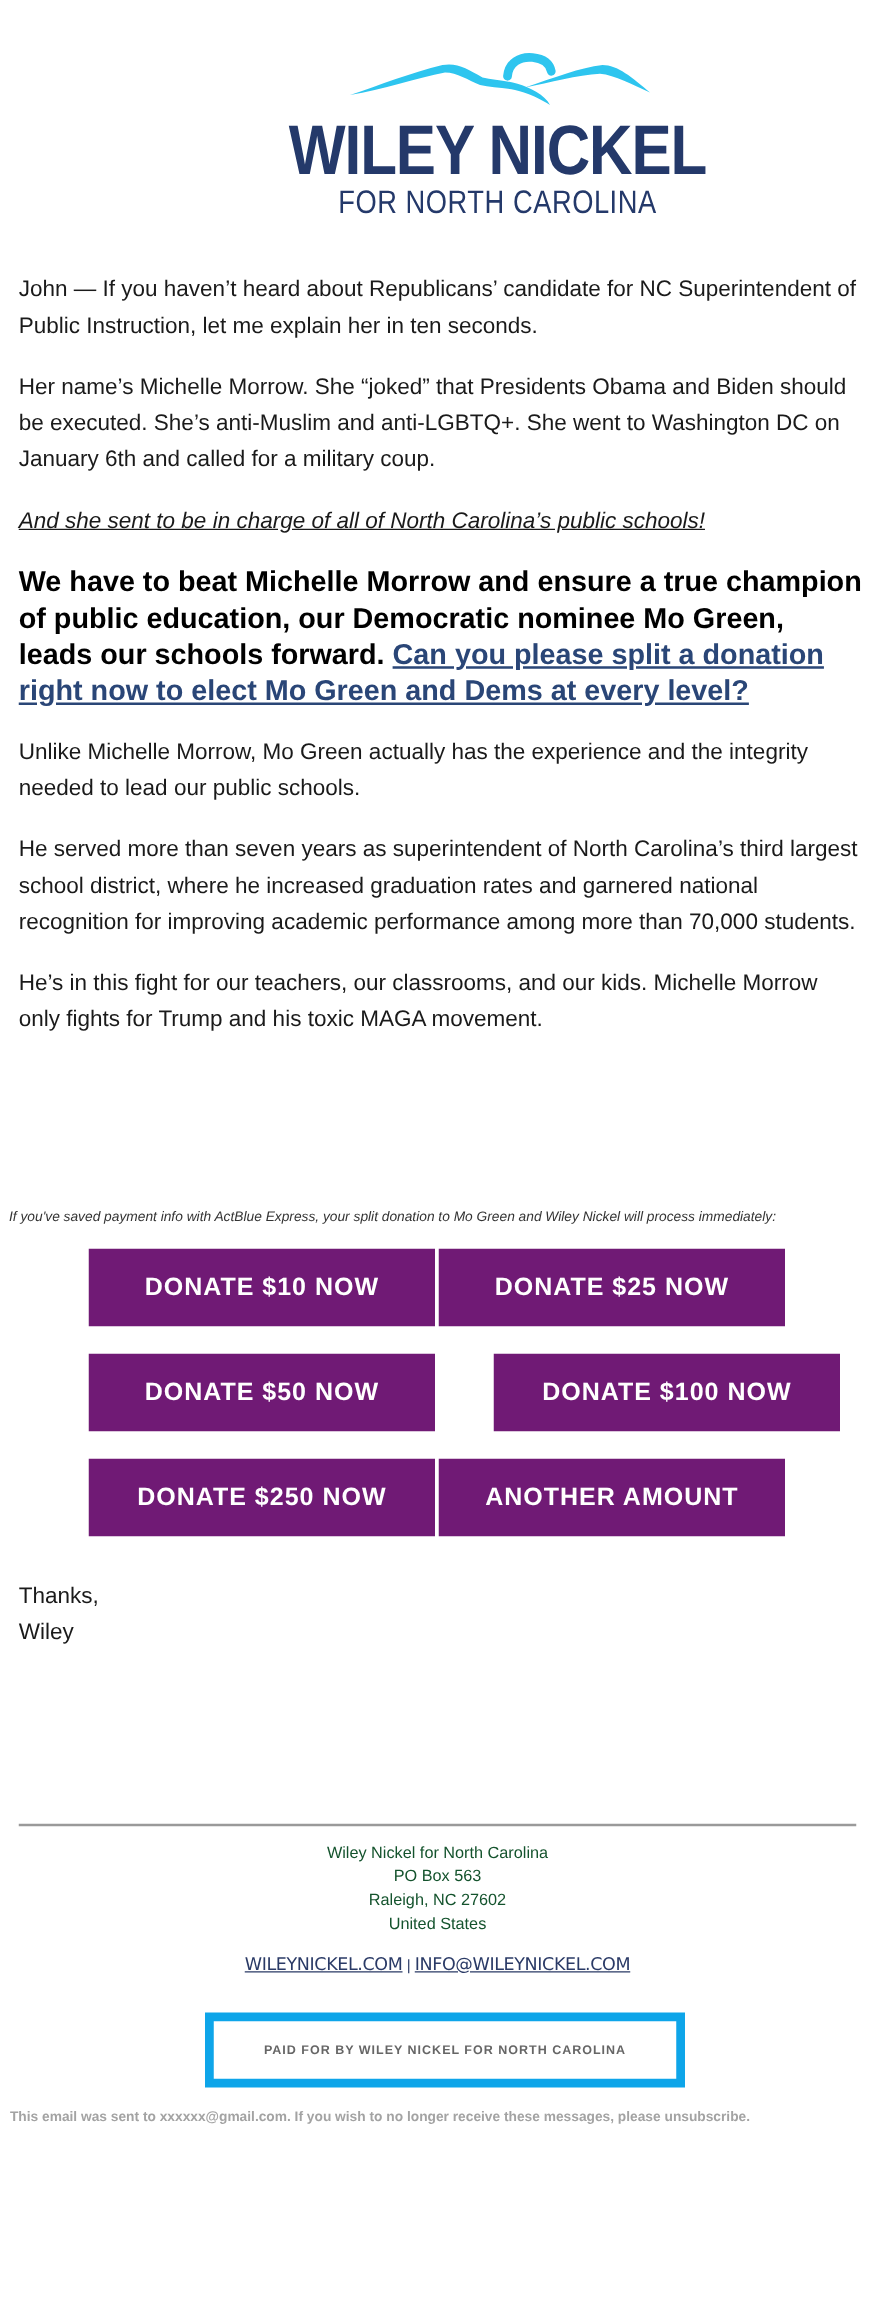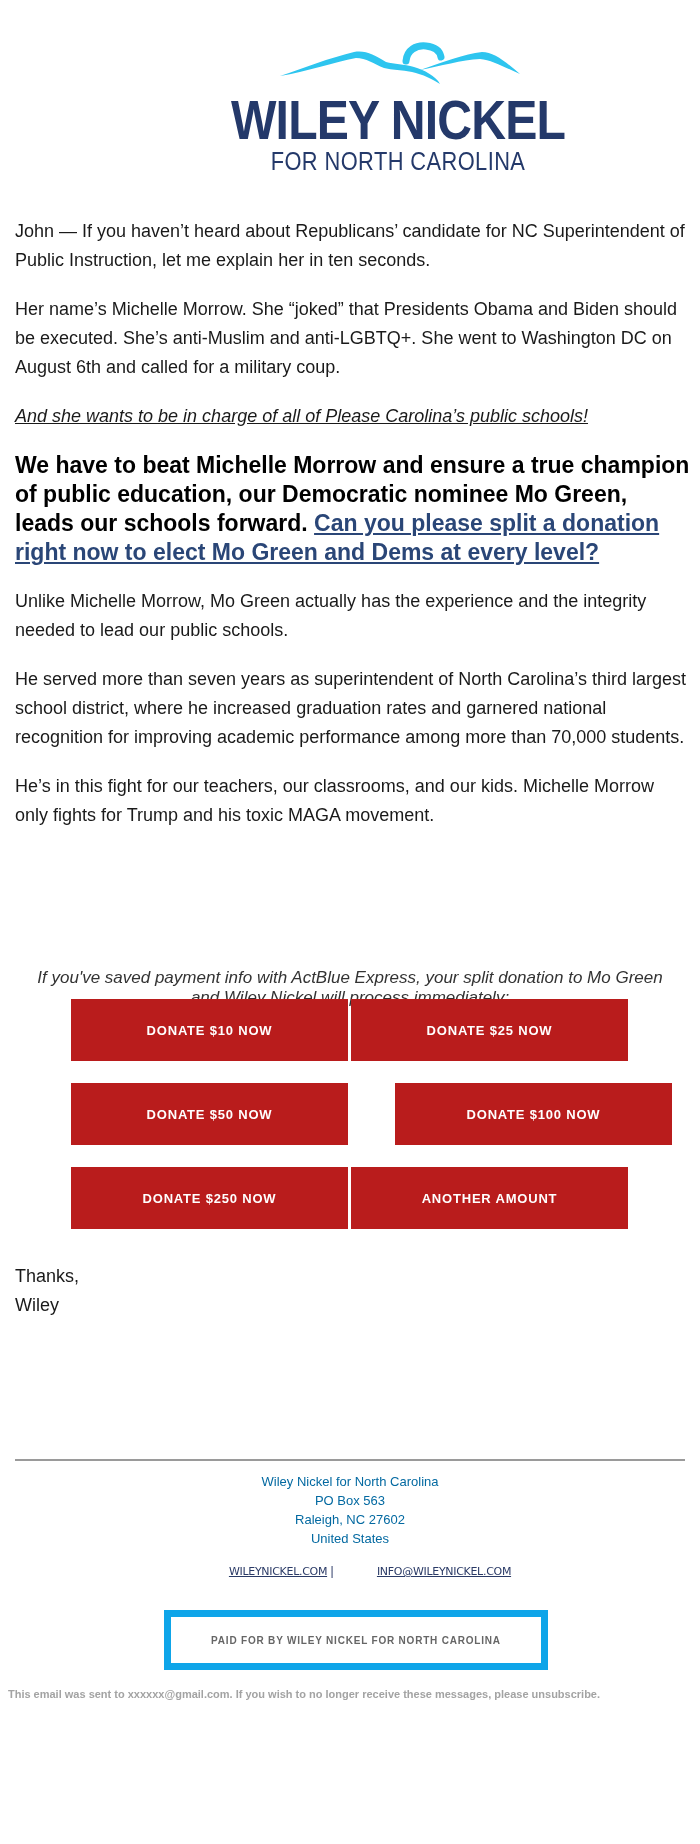--- a/index.html
+++ b/index.html
@@ -14,31 +14,31 @@
   .subtitle { position: absolute; left: 0; width: 700px; text-align: center;
               top: 146px; font-family: "Liberation Sans", sans-serif;
               font-size: 26px; color: #24396a; letter-spacing: 0.5px; transform: scaleX(0.84);
               line-height: 30px; }
   .content { position: absolute; left: 15px; top: 217px; width: 675px; }
   p { margin: 0 0 20px 0; font-size: 18px; line-height: 29px; }
   .italic-u { font-style: italic; text-decoration: underline; }
   .bold { font-weight: bold; color: #000; font-size: 23px; line-height: 29px; }
   a.link { color: #2a4677; text-decoration: underline; font-weight: bold; }
   .note { position: absolute; left: 0; width: 628px; top: 968px; text-align: center;
-          font-size: 17px; font-style: italic; color: #333; padding-left: 36px; }
-  .btn { position: absolute; width: 277px; height: 62px; background: #b91c1c;
-         color: #fff; font-weight: bold; font-size: 13px; letter-spacing: 0.8px;
+          font-size: 11px; font-style: italic; color: #333; }
+  .btn { position: absolute; width: 277px; height: 62px; background: #701a75;
+         color: #fff; font-weight: bold; font-size: 20px; letter-spacing: 0.8px;
          display: flex; align-items: center; justify-content: center; cursor: pointer; }
   .signoff { position: absolute; left: 15px; top: 1262px; font-size: 18px; line-height: 29px; }
   .divider { position: absolute; left: 15px; top: 1459px; width: 670px; height: 2px; background: #9a9a9a; }
   .address { position: absolute; left: 0; width: 700px; top: 1472px; text-align: center;
-             color: #0369a1; font-size: 13px; line-height: 19px; }
+             color: #14532d; font-size: 13px; line-height: 19px; }
   .links { position: absolute; left: 0; width: 700px; top: 1564px; text-align: center;
            font-size: 12px; color: #2a3a66; }
-  .links a { color: #2a3a66; text-decoration: underline; font-family: "DejaVu Sans", sans-serif; font-size: 11px; letter-spacing: -0.3px; margin-left: 40px; }
+  .links a { color: #2a3a66; text-decoration: underline; font-family: "DejaVu Sans", sans-serif; font-size: 14px; letter-spacing: -0.3px; }
   .paidfor { position: absolute; left: 164px; top: 1610px; width: 370px; height: 46px;
              border: 7px solid #0ea5e9; display: flex; align-items: center; justify-content: center;
              font-size: 10px; font-weight: bold; color: #666; letter-spacing: 0.8px; }
   .footer-note { position: absolute; left: 0; width: 608px; top: 1688px; text-align: center;
                  font-size: 11px; font-weight: bold; color: #a3a3a3; }
 </style>
 </head>
 <body>
 
 <div class="logo">
@@ -46,22 +46,22 @@
     <path d="M6 36 C 30 28, 55 18, 80 12 C 92 10, 100 15, 112 22 C 120 24, 130 24, 140 27 C 150 30, 162 36, 166 44 C 160 40, 148 34, 138 32 C 128 30, 118 30, 110 28 C 100 24, 92 18, 82 18 C 60 22, 32 32, 6 36 Z" fill="#2ec5ef"></path>
     <path d="M146 30 C 170 22, 190 14, 208 12 C 220 12, 232 22, 246 34 C 232 28, 218 20, 206 19 C 188 20, 166 26, 146 30 Z" fill="#2ec5ef"></path>
     <path d="M132 21 C 133 10, 142 5, 152 6 C 162 7, 166 12, 167 17" fill="none" stroke="#2ec5ef" stroke-width="7" stroke-linecap="round"></path>
   </svg>
   <div class="wordmark">WILEY NICKEL</div>
   <div class="subtitle">FOR NORTH CAROLINA</div>
 </div>
 
 <div class="content">
   <p>John — If you haven’t heard about Republicans’ candidate for NC Superintendent of Public Instruction, let me explain her in ten seconds.</p>
-  <p>Her name’s Michelle Morrow. She “joked” that Presidents Obama and Biden should be executed. She’s anti-Muslim and anti-LGBTQ+. She went to Washington DC on August 6th and called for a military coup.</p>
-  <p class="italic-u">And she wants to be in charge of all of Please Carolina’s public schools!</p>
+  <p>Her name’s Michelle Morrow. She “joked” that Presidents Obama and Biden should be executed. She’s anti-Muslim and anti-LGBTQ+. She went to Washington DC on January 6th and called for a military coup.</p>
+  <p class="italic-u">And she sent to be in charge of all of North Carolina’s public schools!</p>
   <p class="bold">
     <span>We have to beat Michelle Morrow and ensure a true champion of public education, our Democratic nominee Mo Green, leads our schools forward.</span>
     <a class="link" href="#">Can you please split a donation right now to elect Mo Green and Dems at every level?</a>
   </p>
   <p>Unlike Michelle Morrow, Mo Green actually has the experience and the integrity needed to lead our public schools.</p>
   <p>He served more than seven years as superintendent of North Carolina’s third largest school district, where he increased graduation rates and garnered national recognition for improving academic performance among more than 70,000 students.</p>
   <p>He’s in this fight for our teachers, our classrooms, and our kids. Michelle Morrow only fights for Trump and his toxic MAGA movement.</p>
 </div>
 
 <div class="note">If you've saved payment info with ActBlue Express, your split donation to Mo Green and Wiley Nickel will process immediately:</div>

